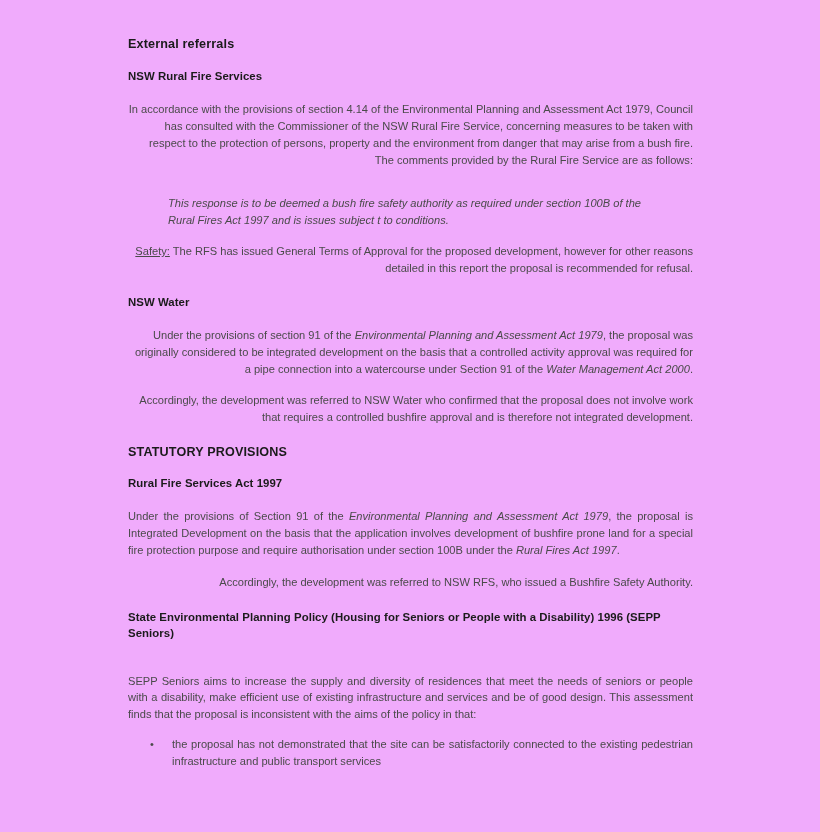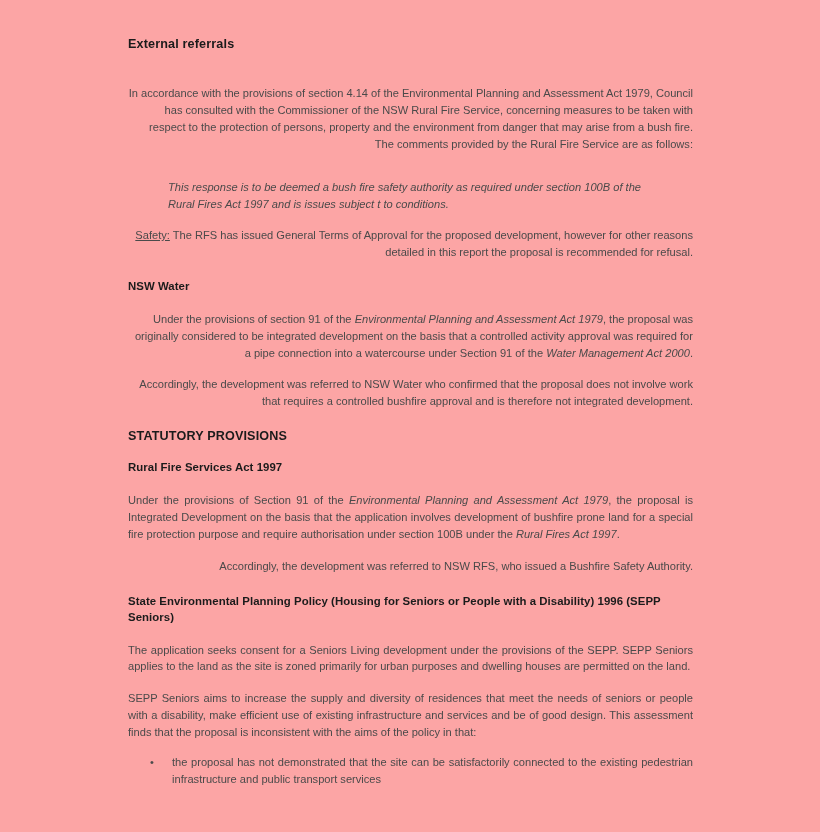--- a/index.html
+++ b/index.html
@@ -12,21 +12,21 @@
     height: 832px;
     background: #f4f4f4;
     font-family: "Liberation Sans", sans-serif;
     color: #3c3c3c;
     overflow: hidden;
   }
   .page {
     position: relative;
     width: 820px;
     height: 832px;
-    background: #fca5a5;
+    background: #f0abfc;
     box-sizing: border-box;
     padding: 36px 128px 0 128px;
   }
   .content {
     width: 565px;
   }
 
   
   h1.section-title {
     font-size: 12.6px;
@@ -118,20 +118,21 @@
 </head>
 <body>
 
 <div class="page">
   <div class="content">
 
     <h1 class="section-title">External referrals</h1>
 
     <div class="gap-16"></div>
 
+    <h2 class="sub-heading">NSW Rural Fire Services</h2>
 
     <div class="gap-16"></div>
 
     <p class="body">In accordance with the provisions of section 4.14 of the Environmental Planning and Assessment Act 1979, Council has consulted with the Commissioner of the NSW Rural Fire Service, concerning measures to be taken with respect to the protection of persons, property and the environment from danger that may arise from a bush fire. The comments provided by the Rural Fire Service are as follows:</p>
 
     <div class="gap-14"></div>
 
     <div class="quote-block">
 
       <div class="gap-13"></div>
@@ -170,21 +171,20 @@
     <div class="gap-15"></div>
 
     <p class="body">Accordingly, the development was referred to NSW RFS, who issued a Bushfire Safety Authority.</p>
 
     <div class="gap-18"></div>
 
     <h2 class="sub-heading wide">State Environmental Planning Policy (Housing for Seniors or People with a Disability) 1996 (SEPP Seniors)</h2>
 
     <div class="gap-16"></div>
 
-    <p class="body justified">The application seeks consent for a Seniors Living development under the provisions of the SEPP. SEPP Seniors applies to the land as the site is zoned primarily for urban purposes and dwelling houses are permitted on the land.</p>
 
     <div class="gap-15"></div>
 
     <p class="body justified">SEPP Seniors aims to increase the supply and diversity of residences that meet the needs of seniors or people with a disability, make efficient use of existing infrastructure and services and be of good design. This assessment finds that the proposal is inconsistent with the aims of the policy in that:</p>
 
     <div class="gap-13"></div>
 
     <ul class="bullets">
       <li><span class="bullet-dot">•</span><span>the proposal has not demonstrated that the site can be satisfactorily connected to the existing pedestrian infrastructure and public transport services</span></li>
 

